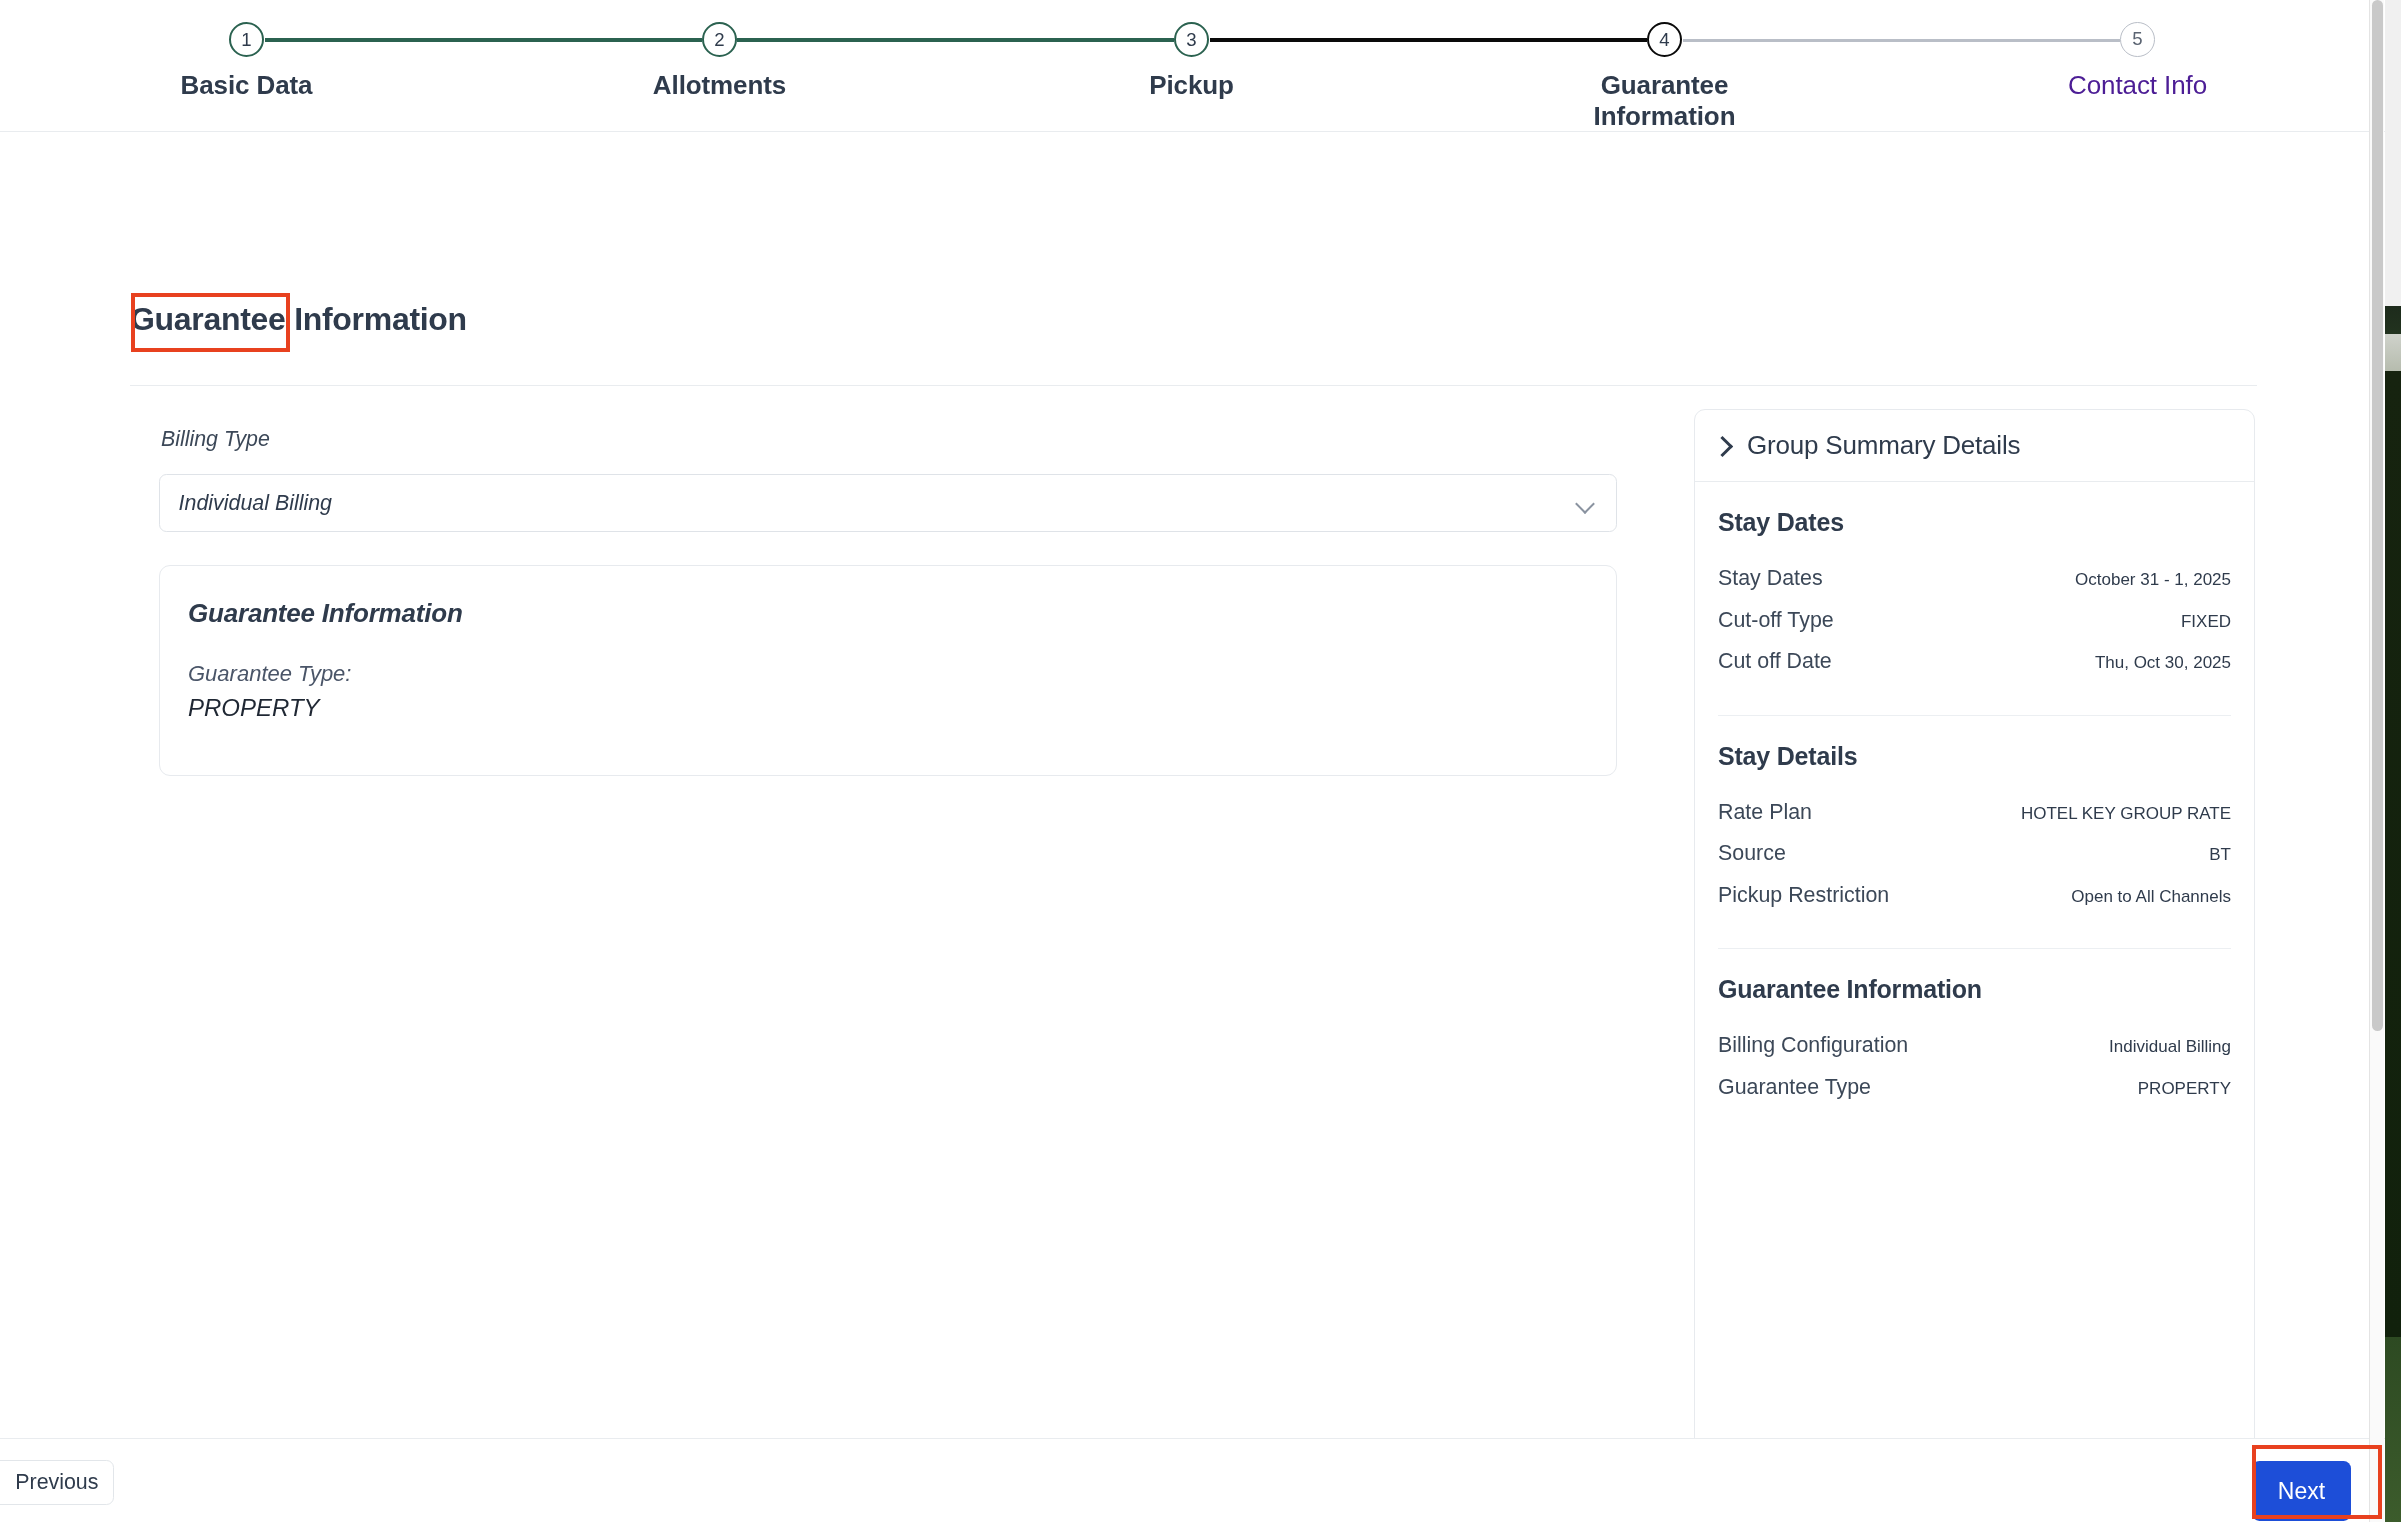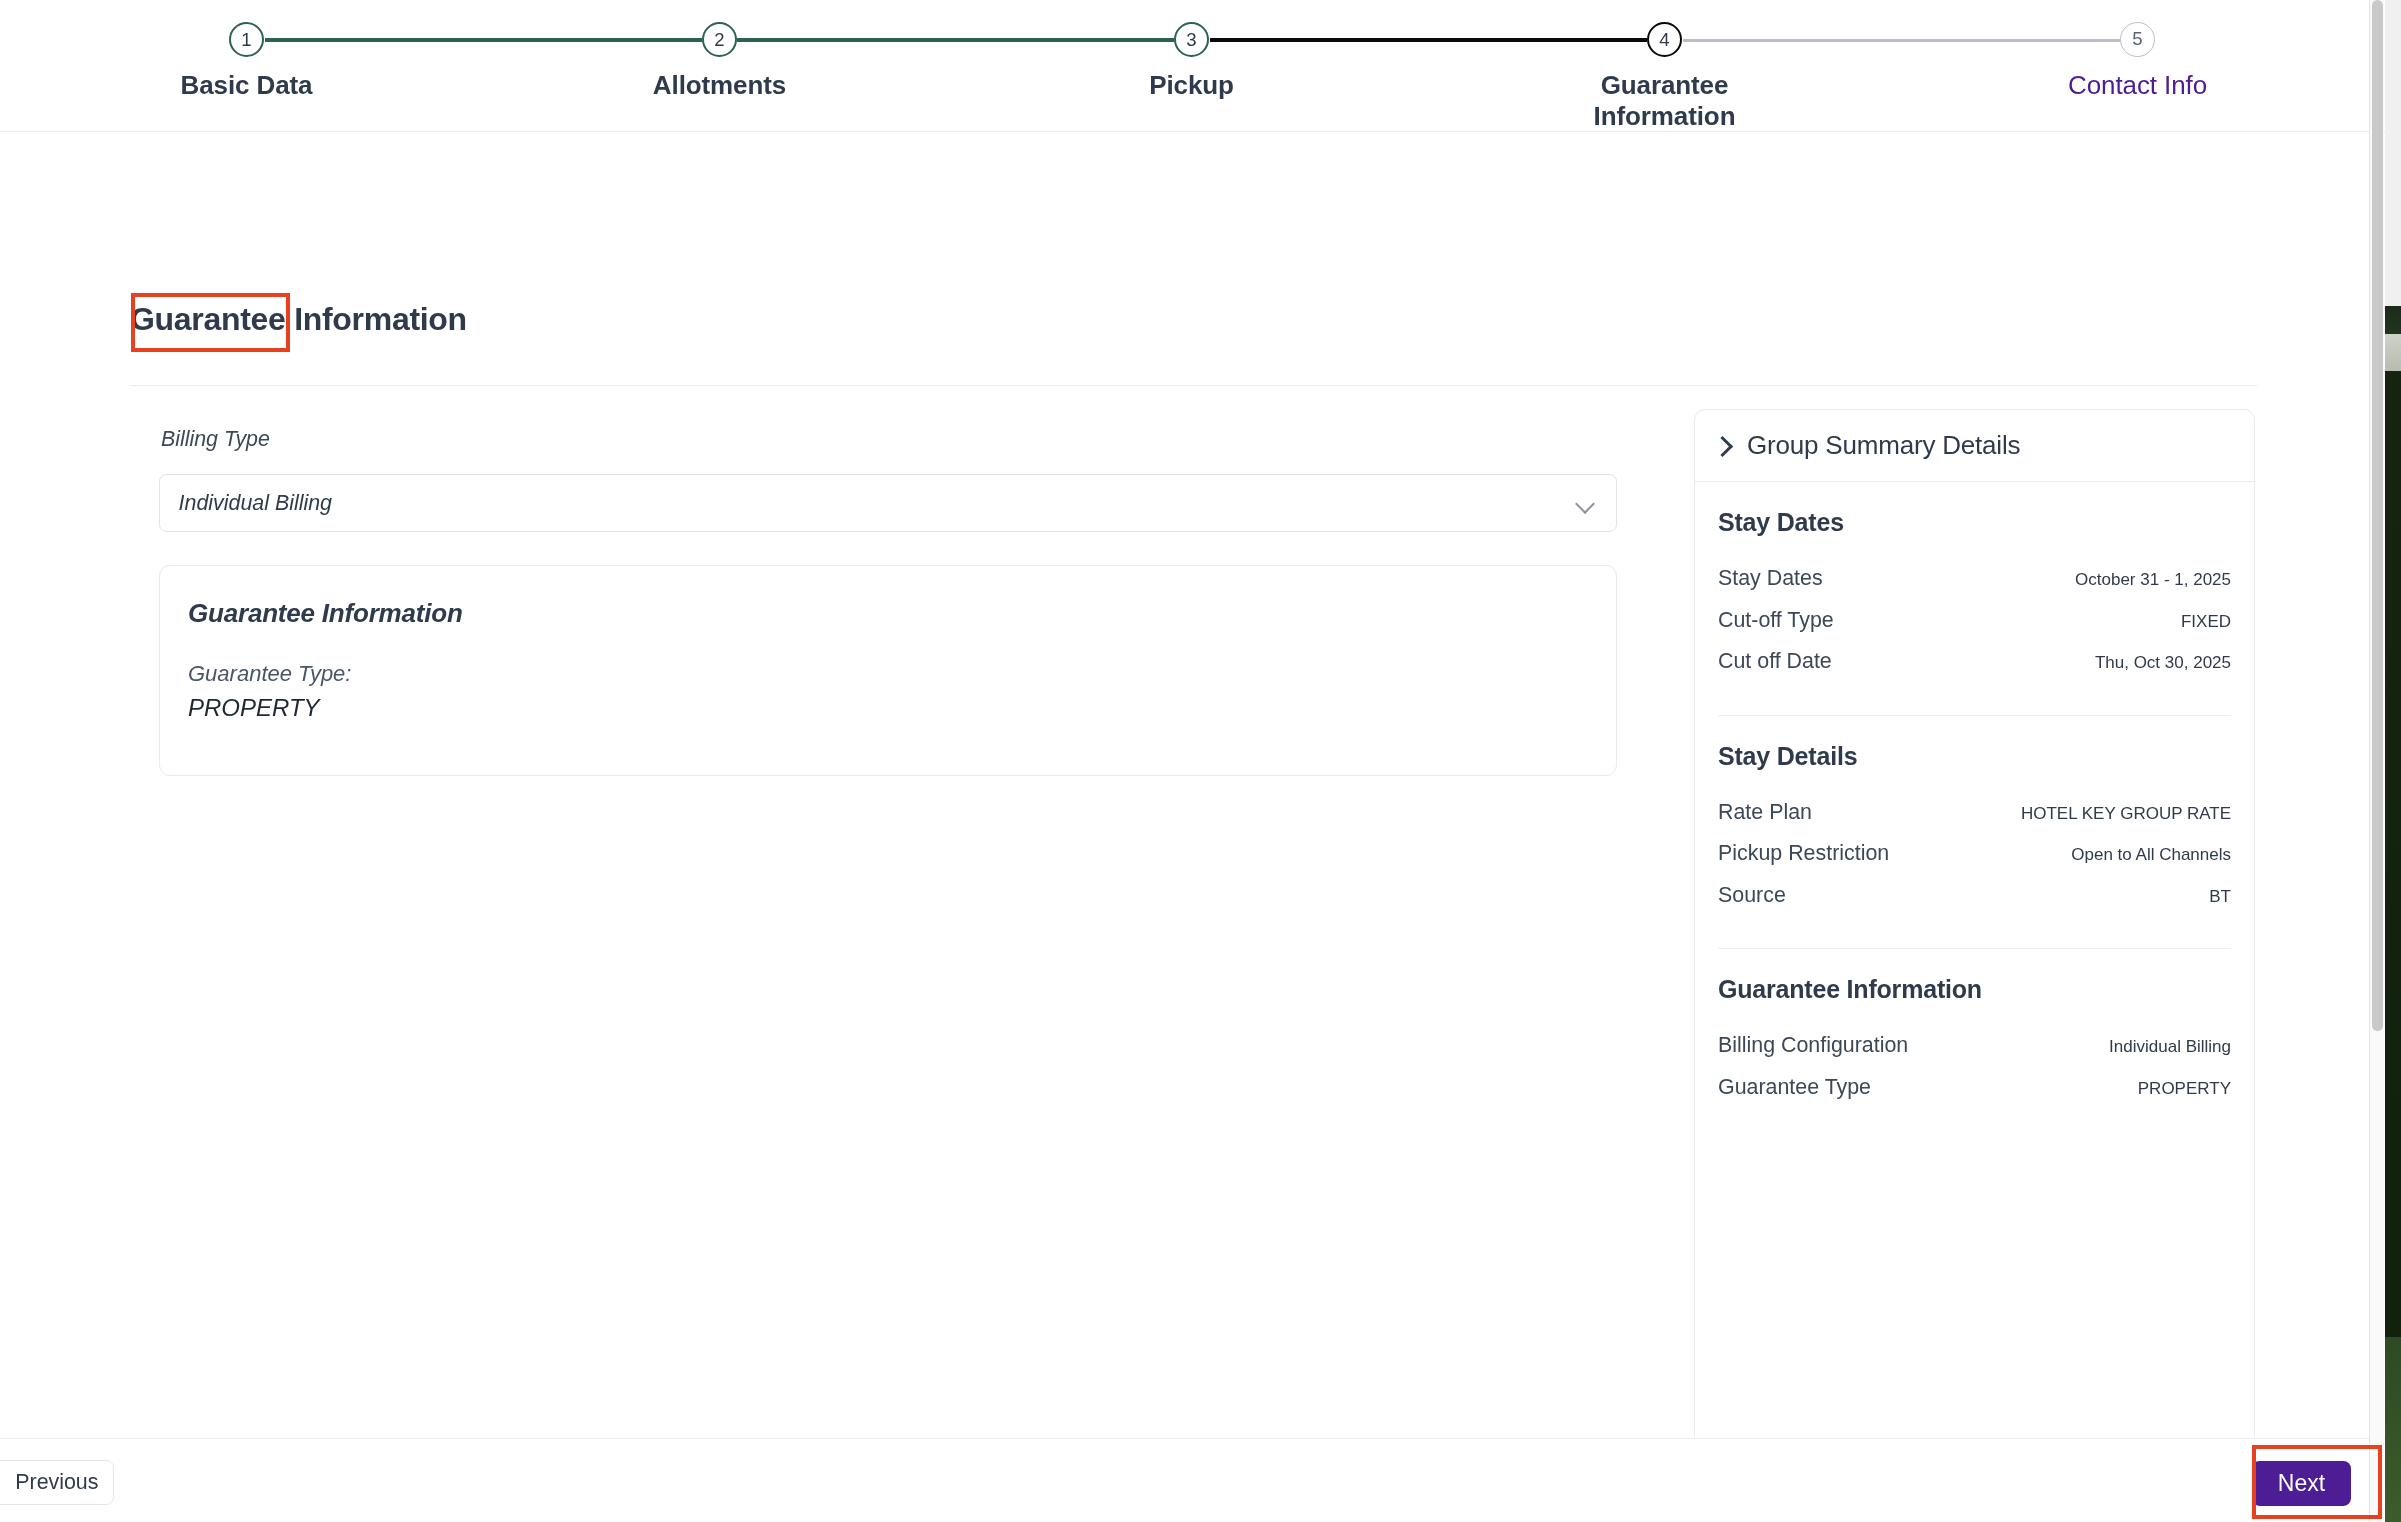--- a/index.html
+++ b/index.html
@@ -322,24 +322,24 @@
     display: flex;
     align-items: center;
     justify-content: center;
     padding-left: 9.3px;
   }
   .btn-next {
     position: absolute;
     right: 34px;
     top: 22px;
     width: 99px;
-    height: 45px;
+    height: 60px;
     border: none;
     border-radius: 7.4px;
-    background: #4c1d95;
+    background: #1d4ed8;
     color: #ffffff;
     font-size: 23px;
     font-family: "Liberation Sans", sans-serif;
     display: flex;
     align-items: center;
     justify-content: center;
     cursor: pointer;
   }
   .hl-next {
     position: absolute;
@@ -436,26 +436,26 @@
               <span class="v">Thu, Oct 30, 2025</span>
             </div>
           </div>
           <div class="sum-section with-rule">
             <h4>Stay Details</h4>
             <div class="sum-row">
               <span class="k">Rate Plan</span>
               <span class="v">HOTEL KEY GROUP RATE</span>
             </div>
             <div class="sum-row">
+              <span class="k">Source</span>
+              <span class="v">BT</span>
+            </div>
+            <div class="sum-row">
               <span class="k">Pickup Restriction</span>
               <span class="v">Open to All Channels</span>
-            </div>
-            <div class="sum-row">
-              <span class="k">Source</span>
-              <span class="v">BT</span>
             </div>
           </div>
           <div class="sum-section with-rule pad-bottom">
             <h4>Guarantee Information</h4>
             <div class="sum-row">
               <span class="k">Billing Configuration</span>
               <span class="v">Individual Billing</span>
             </div>
             <div class="sum-row">
               <span class="k">Guarantee Type</span>

